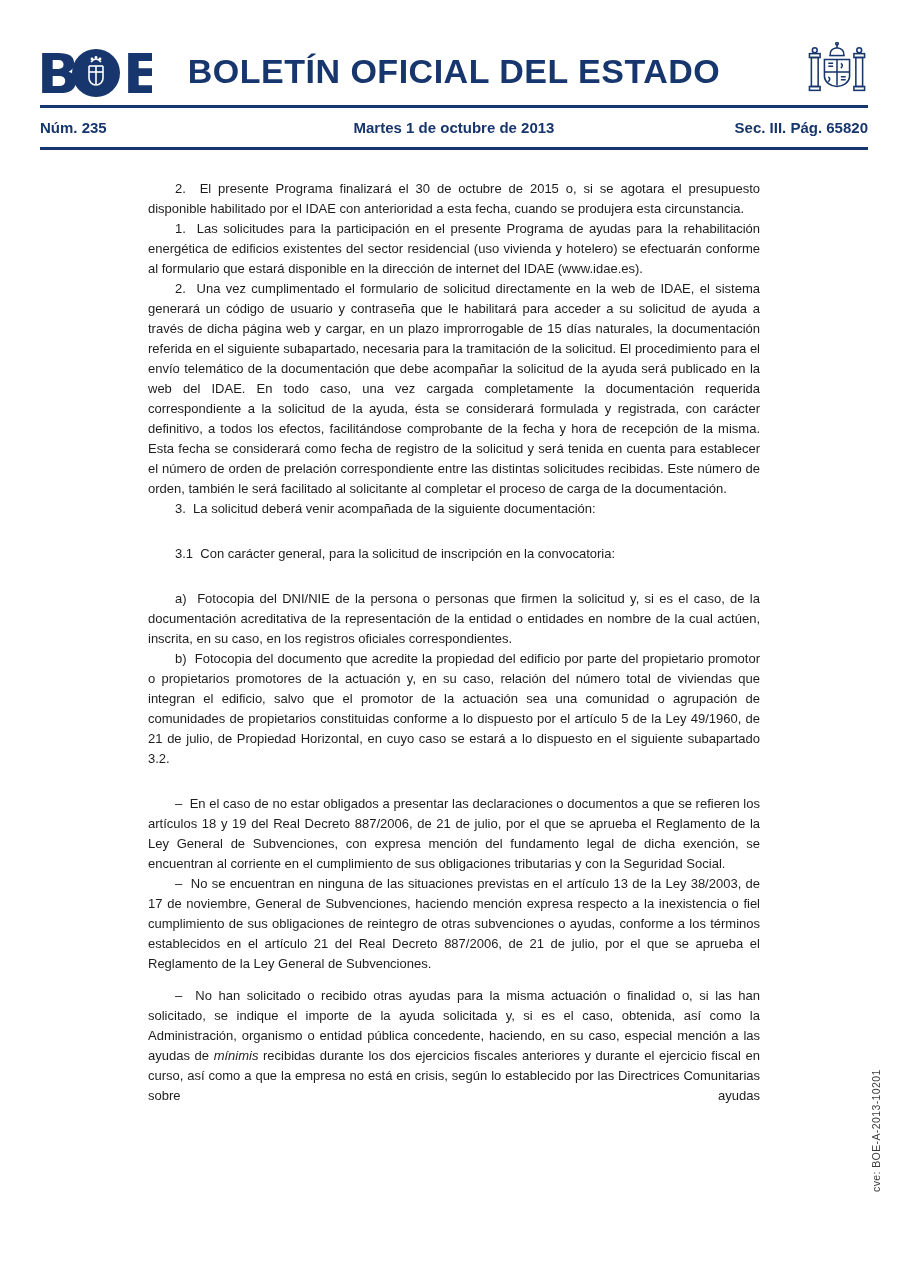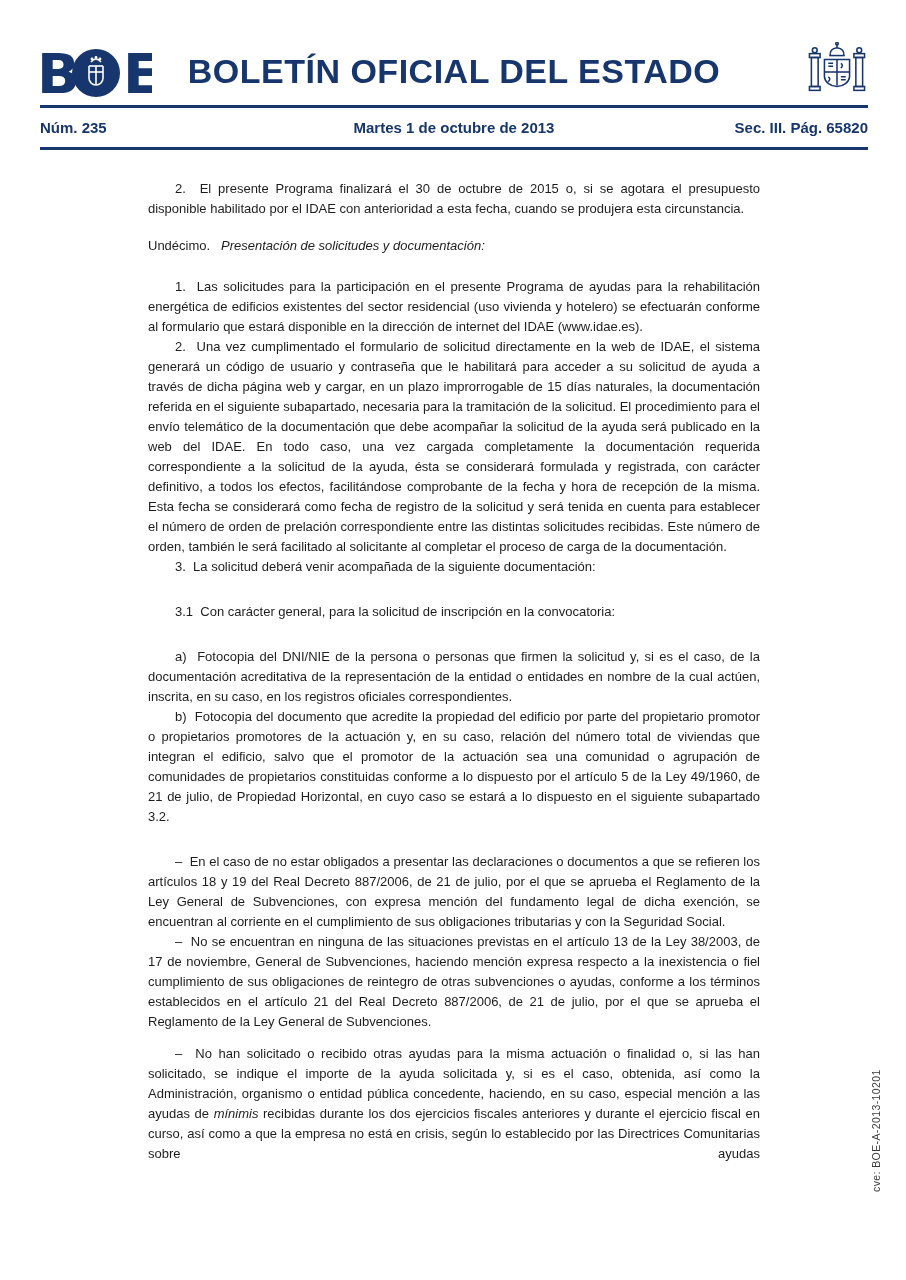--- a/index.html
+++ b/index.html
@@ -118,21 +118,20 @@
         <span>Pág. 65820</span>
       </span>
     </div>
 
     <div class="rule"></div>
   </header>
 
   <main>
     <div>
         <p class="para indent">2.&nbsp;&nbsp;El presente Programa finalizará el 30 de octubre de 2015 o, si se agotara el presupuesto disponible habilitado por el IDAE con anterioridad a esta fecha, cuando se produjera esta circunstancia.</p>
-        <p class="para heading"><span>Undécimo.</span>&nbsp;&nbsp;&nbsp;<span class="it">Presentación de solicitudes y documentación:</span></p>
         <p class="para indent">1.&nbsp;&nbsp;Las solicitudes para la participación en el presente Programa de ayudas para la rehabilitación energética de edificios existentes del sector residencial (uso vivienda y hotelero) se efectuarán conforme al formulario que estará disponible en la dirección de internet del IDAE (www.idae.es).</p>
         <p class="para indent">2.&nbsp;&nbsp;Una vez cumplimentado el formulario de solicitud directamente en la web de IDAE, el sistema generará un código de usuario y contraseña que le habilitará para acceder a su solicitud de ayuda a través de dicha página web y cargar, en un plazo improrrogable de 15 días naturales, la documentación referida en el siguiente subapartado, necesaria para la tramitación de la solicitud. El procedimiento para el envío telemático de la documentación que debe acompañar la solicitud de la ayuda será publicado en la web del IDAE. En todo caso, una vez cargada completamente la documentación requerida correspondiente a la solicitud de la ayuda, ésta se considerará formulada y registrada, con carácter definitivo, a todos los efectos, facilitándose comprobante de la fecha y hora de recepción de la misma. Esta fecha se considerará como fecha de registro de la solicitud y será tenida en cuenta para establecer el número de orden de prelación correspondiente entre las distintas solicitudes recibidas. Este número de orden, también le será facilitado al solicitante al completar el proceso de carga de la documentación.</p>
         <p class="para indent">3.&nbsp;&nbsp;La solicitud deberá venir acompañada de la siguiente documentación:</p>
         <p class="para indent space-before">3.1&nbsp;&nbsp;Con carácter general, para la solicitud de inscripción en la convocatoria:</p>
         <p class="para indent space-before">a)&nbsp;&nbsp;Fotocopia del DNI/NIE de la persona o personas que firmen la solicitud y, si es el caso, de la documentación acreditativa de la representación de la entidad o entidades en nombre de la cual actúen, inscrita, en su caso, en los registros oficiales correspondientes.</p>
         <p class="para indent">b)&nbsp;&nbsp;Fotocopia del documento que acredite la propiedad del edificio por parte del propietario promotor o propietarios promotores de la actuación y, en su caso, relación del número total de viviendas que integran el edificio, salvo que el promotor de la actuación sea una comunidad o agrupación de comunidades de propietarios constituidas conforme a lo dispuesto por el artículo 5 de la Ley 49/1960, de 21 de julio, de Propiedad Horizontal, en cuyo caso se estará a lo dispuesto en el siguiente subapartado 3.2.</p>
         <p class="para dash space-before">–&nbsp;&nbsp;En el caso de no estar obligados a presentar las declaraciones o documentos a que se refieren los artículos 18 y 19 del Real Decreto 887/2006, de 21 de julio, por el que se aprueba el Reglamento de la Ley General de Subvenciones, con expresa mención del fundamento legal de dicha exención, se encuentran al corriente en el cumplimiento de sus obligaciones tributarias y con la Seguridad Social.</p>
         <p class="para dash">–&nbsp;&nbsp;No se encuentran en ninguna de las situaciones previstas en el artículo 13 de la Ley 38/2003, de 17 de noviembre, General de Subvenciones, haciendo mención expresa respecto a la inexistencia o fiel cumplimiento de sus obligaciones de reintegro de otras subvenciones o ayudas, conforme a los términos establecidos en el artículo 21 del Real Decreto 887/2006, de 21 de julio, por el que se aprueba el Reglamento de la Ley General de Subvenciones.</p>
         <p class="para dash justify-last"><span>–&nbsp;&nbsp;No han solicitado o recibido otras ayudas para la misma actuación o finalidad o, si las han solicitado, se indique el importe de la ayuda solicitada y, si es el caso, obtenida, así como la Administración, organismo o entidad pública concedente, haciendo, en su caso, especial mención a las ayudas de </span><span class="it">mínimis</span><span> recibidas durante los dos ejercicios fiscales anteriores y durante el ejercicio fiscal en curso, así como a que la empresa no está en crisis, según lo establecido por las Directrices Comunitarias sobre ayudas</span></p>
       </div>

